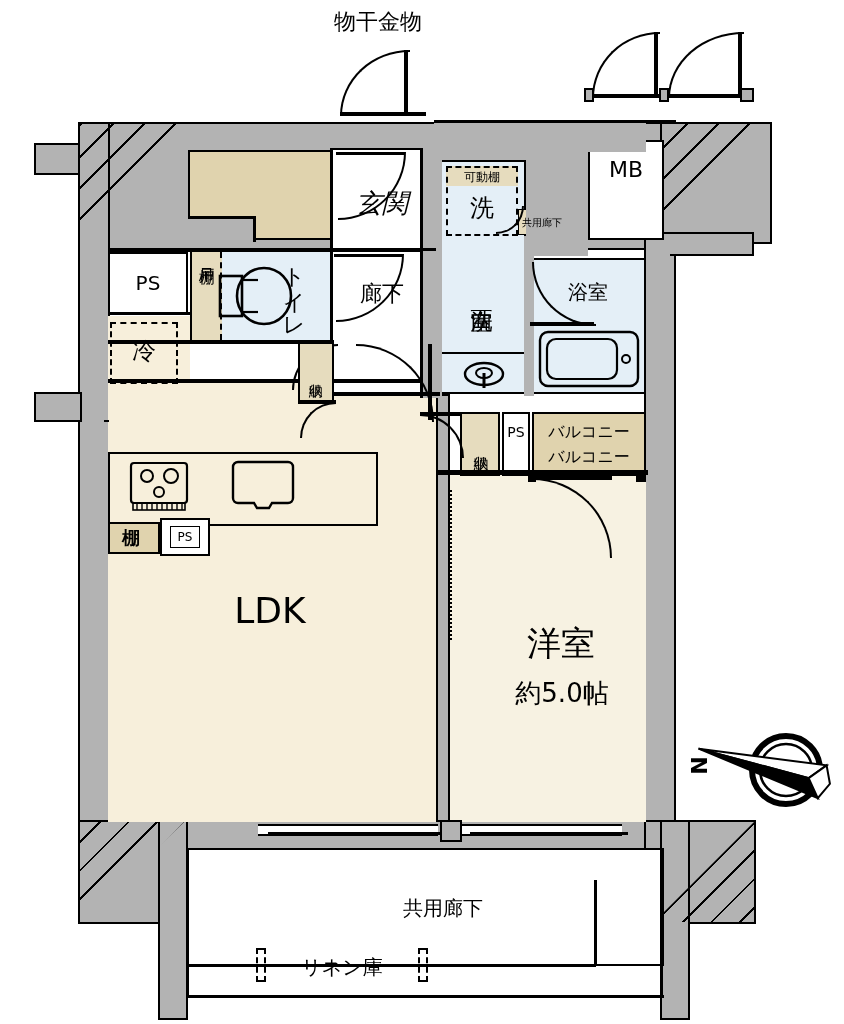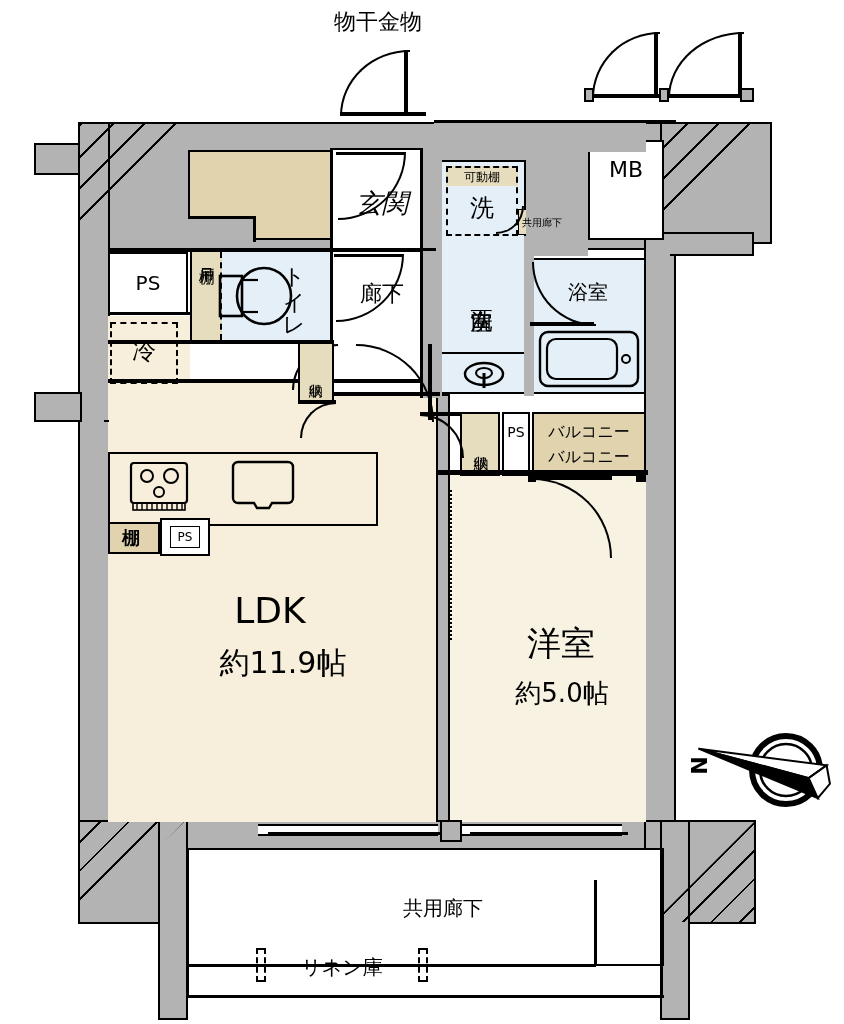--- a/index.html
+++ b/index.html
@@ -309,21 +309,20 @@
 
   <div class="t f14 vert t-ctr" style="left:316px;top:373px;transform:translate(-50%,-50%);">収納</div>
 
   <div class="t f15 vert t-ctr" style="left:480px;top:444px;transform:translate(-50%,-50%);">収納</div>
   <div class="t f14 t-ctr" style="left:516px;top:432px;">PS</div>
 
   <div class="t f16 t-ctr" style="left:589px;top:432px;">バルコニー</div>
   <div class="t f16 t-ctr" style="left:589px;top:457px;">バルコニー</div>
 
   <div class="t f36 t-ctr" style="left:270px;top:611px;">LDK</div>
-  <div class="t f30 t-ctr" style="left:283px;top:663px;">約11.9帖</div>
 
   <div class="t f34 t-ctr" style="left:561px;top:644px;">洋室</div>
   <div class="t f26 t-ctr" style="left:562px;top:694px;">約5.0帖</div>
 
   <div class="t f20 t-ctr" style="left:443px;top:908px;">共用廊下</div>
   <div class="t f20 t-ctr" style="left:342px;top:967px;">リネン庫</div>
 
   <div class="sv" style="left:740px;top:722px;">
     <svg width="100" height="100" viewBox="0 0 100 100">
       <circle cx="46" cy="48" r="34" fill="none" stroke="#000" stroke-width="6"></circle>

